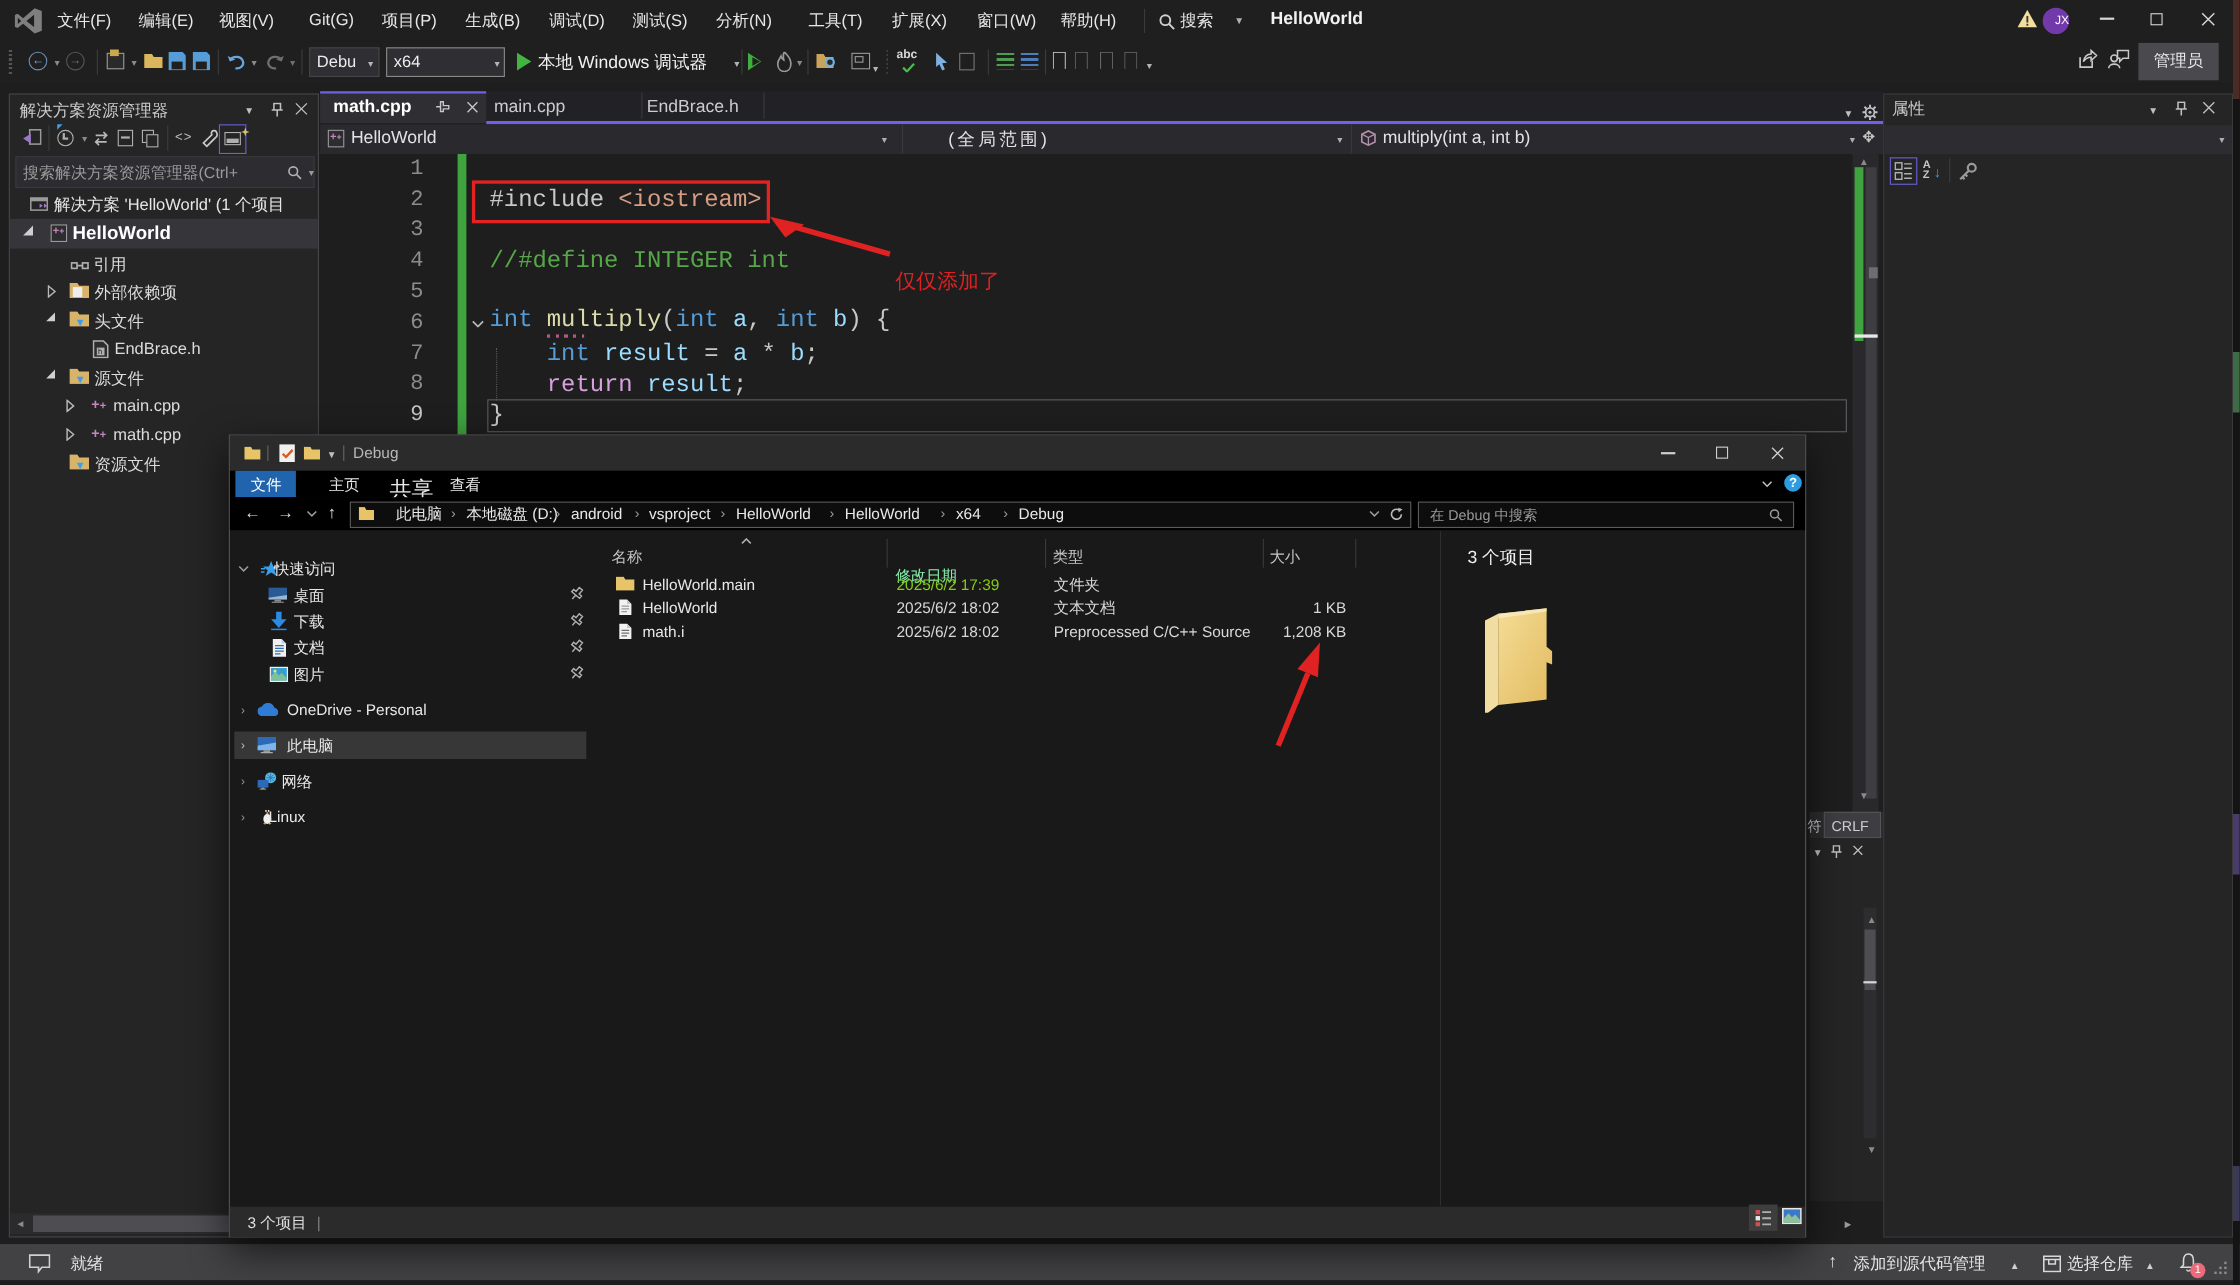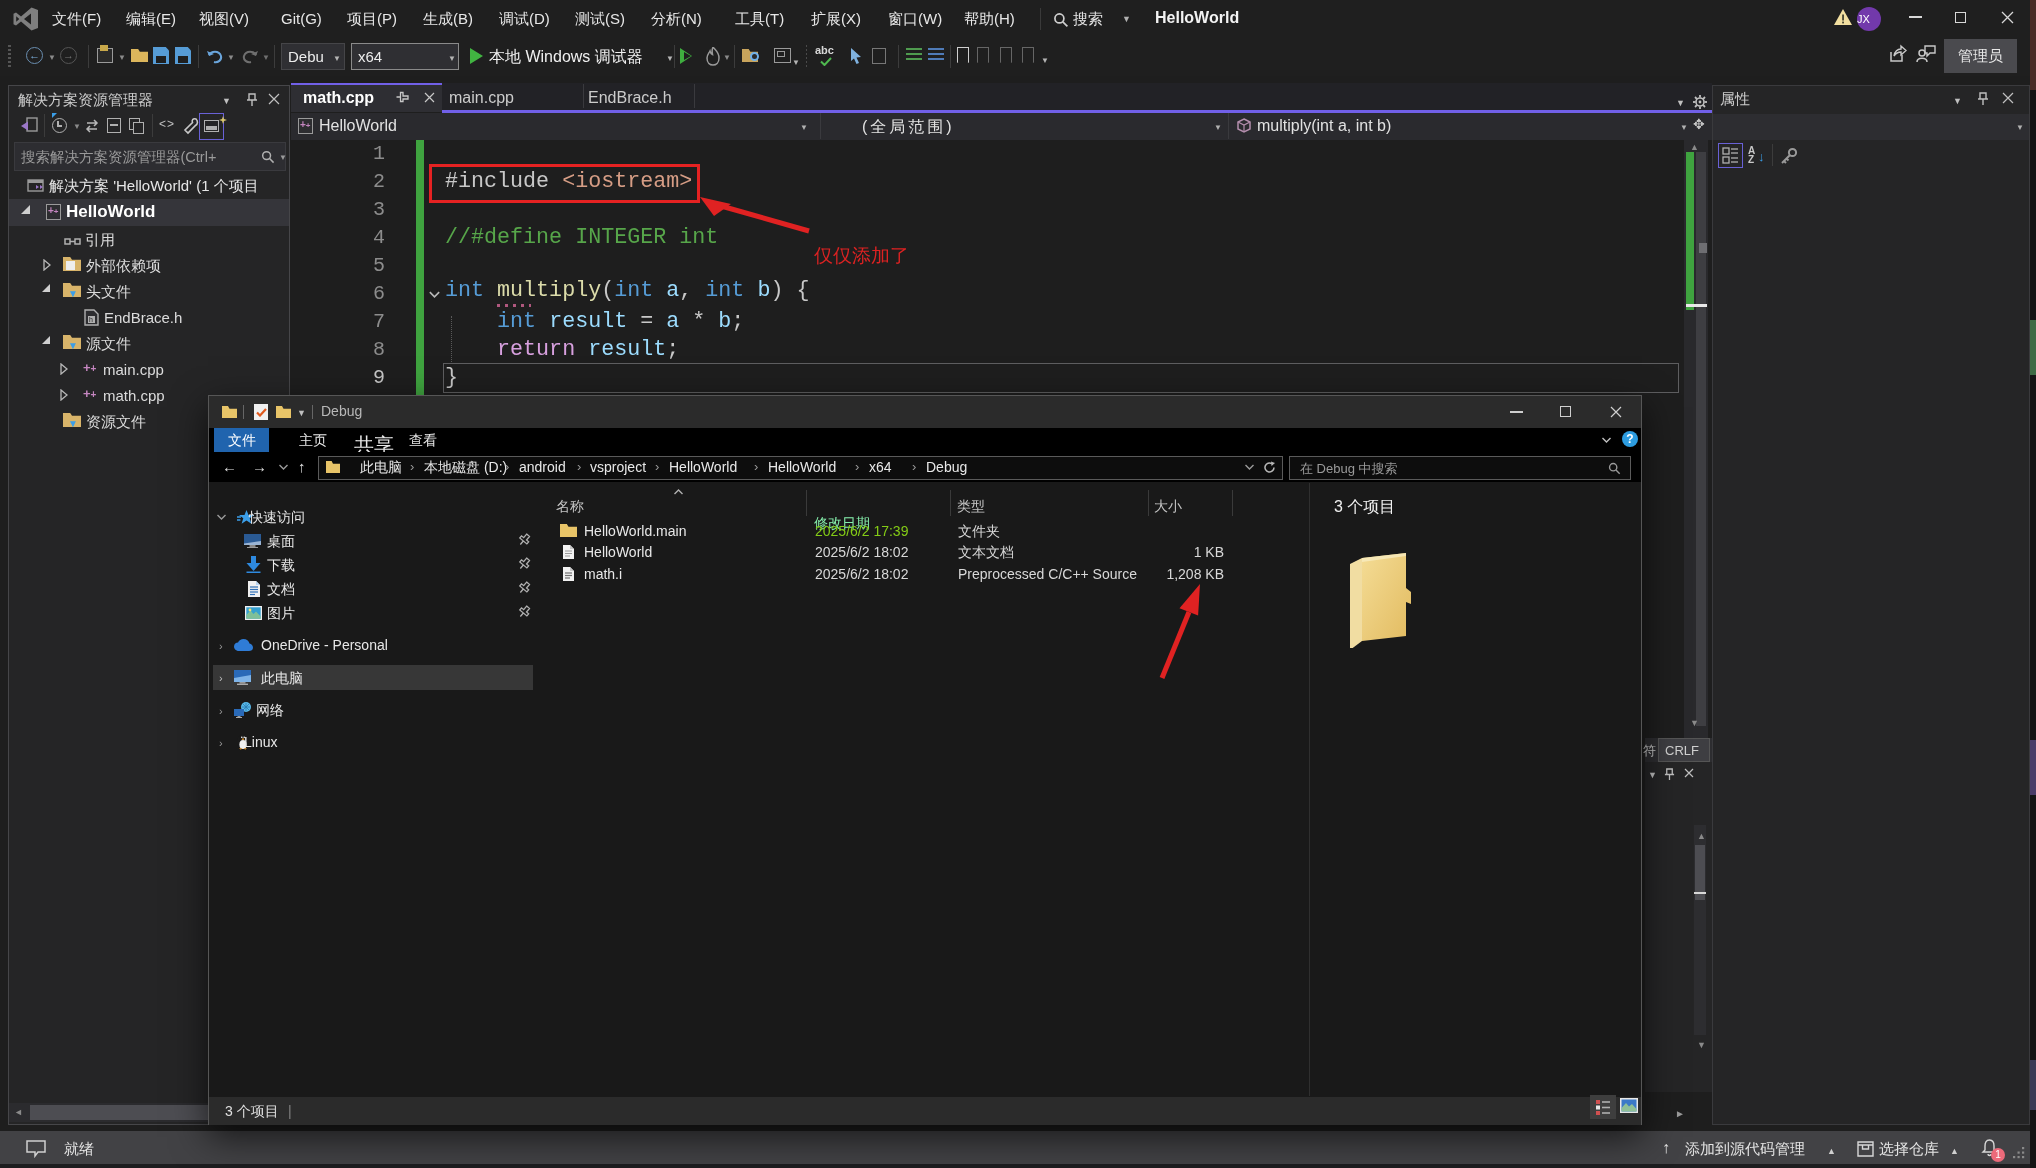--- a/index.html
+++ b/index.html
@@ -43,21 +43,21 @@
 <div class="a" style="left:1122px;top:14px;color:#b0b0b0;font-size:9px">▼</div>
 <div class="a" style="left:1155px;top:9px;color:#f2f2f2;font-size:16px;font-weight:bold">HelloWorld</div>
 
 <div class="a" style="left:1834px;top:9px">
     <svg width="18" height="16" viewBox="0 0 18 16">
       <path d="M9 0 L18 16 L0 16 Z" fill="#f2dfa0"></path>
       <rect x="8.2" y="5.5" width="1.7" height="6" fill="#3a3a2a"></rect>
       <rect x="8.2" y="12.6" width="1.7" height="1.8" fill="#3a3a2a"></rect>
     </svg>
   </div>
-<div class="a" style="left:1857px;top:7px;width:24px;height:24px;border-radius:50%;background:#7239ab;color:#fff;font-size:11px;text-align:left;line-height:24px">JX</div>
+<div class="a" style="left:1857px;top:7px;width:24px;height:24px;border-radius:50%;background:#7239ab;color:#fff;font-size:11px;text-align:right;line-height:24px">JX</div>
 <div class="a" style="left:1909px;top:16px;width:13px;height:1.5px;background:#d8d8d8"></div>
 <div class="a" style="left:1955px;top:12px;width:11px;height:11px;border:1.5px solid #d8d8d8"></div>
 <div class="a" style="left:2001px;top:11px">
     <svg width="13" height="13" viewBox="0 0 13 13">
       <path d="M1 1 L12 12 M12 1 L1 12" stroke="#d8d8d8" stroke-width="1.3"></path>
     </svg>
   </div>
 
 <div class="a" style="left:0;top:38px;width:2036px;height:38px;background:#1f1f1f"></div>
 <div id="toolbar">

